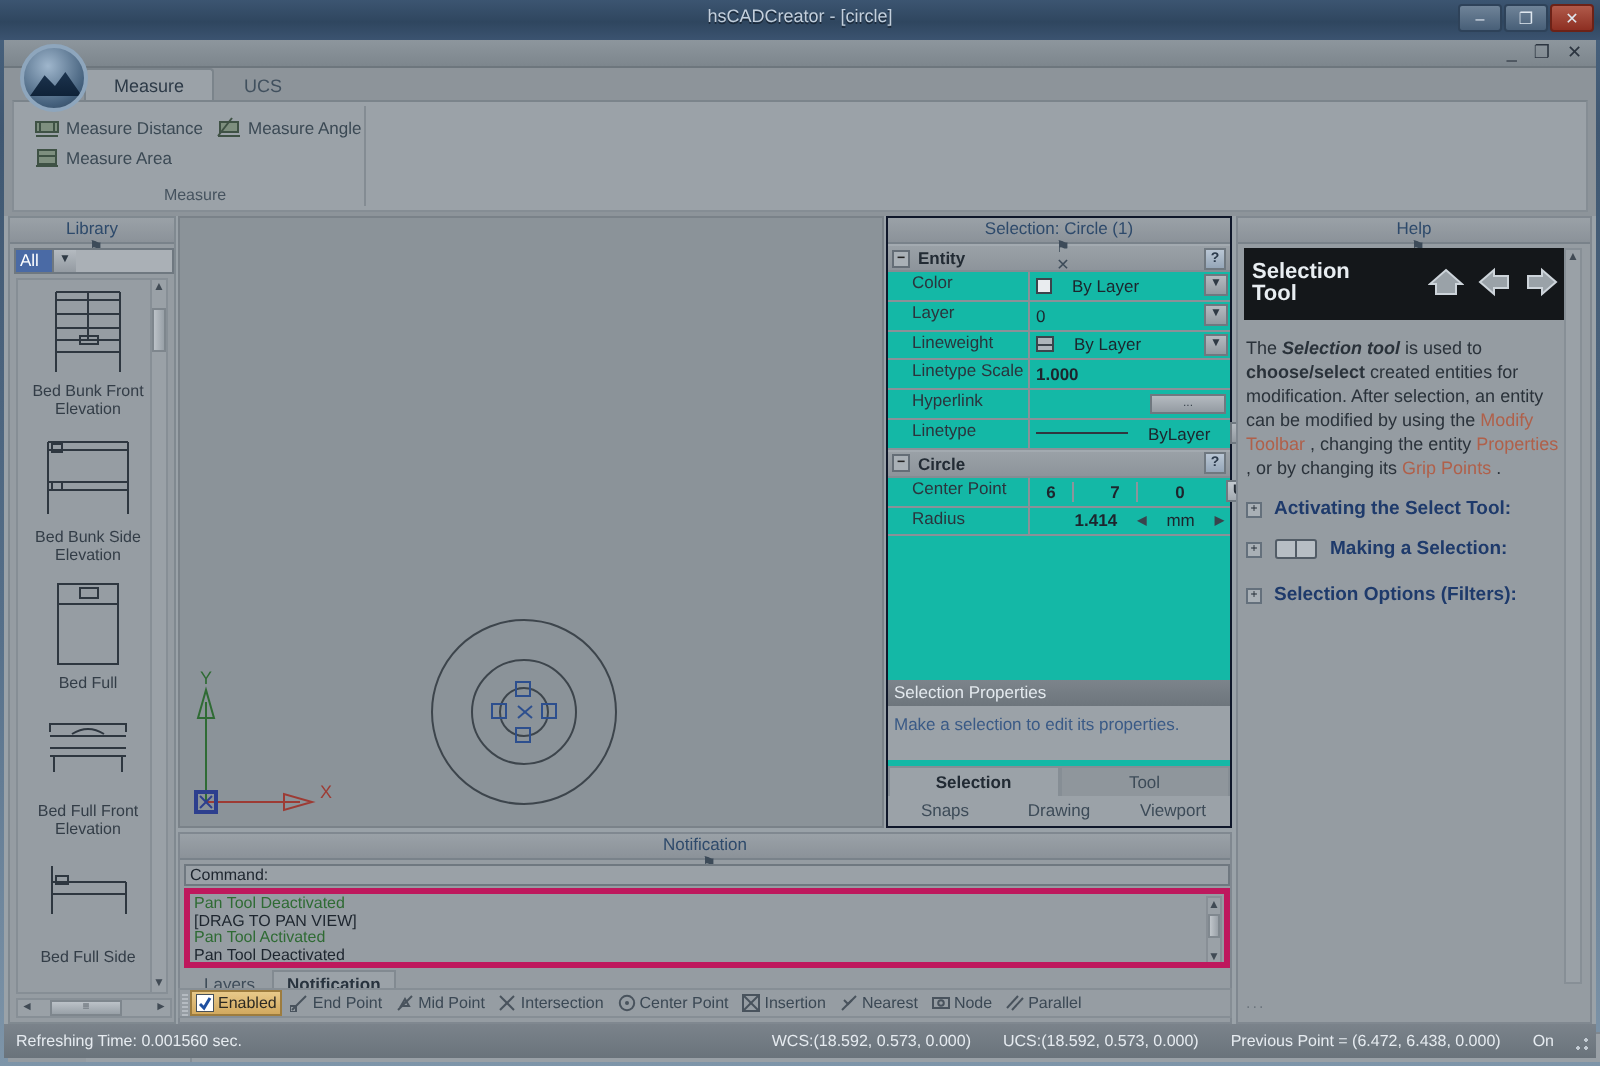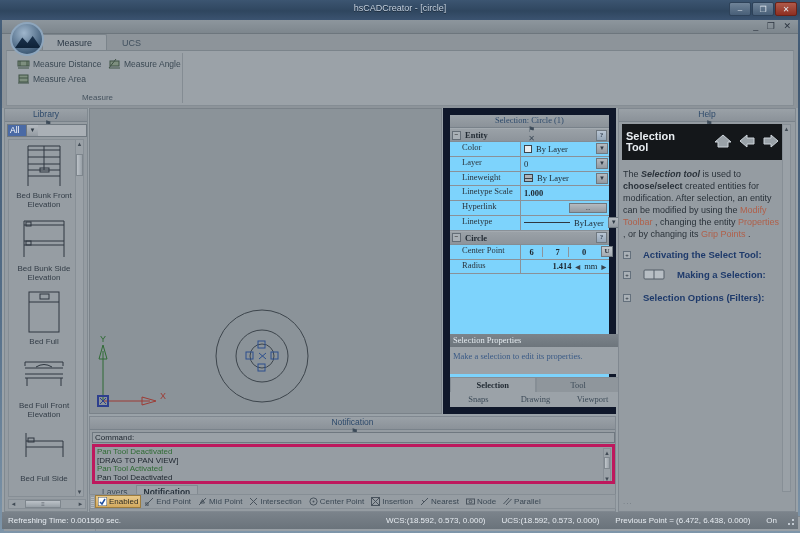--- a/index.html
+++ b/index.html
@@ -217,21 +217,21 @@
   }
   .snapitem.on {
     background: linear-gradient(180deg,#e8c98a,#d2a95f);
     border: 1px solid #9d7c3e; color: #2d2a22; font-weight: normal;
   }
   .sic { width: 9px; height: 9px; position: relative; flex: none; }
 
   
   .props {
     position: absolute; left: 441px; top: 88px; width: 173px; height: 306px;
-    background: #7dd3fc; border: 7px solid #0f172a; font-family: Liberation Serif, serif;
+    background: #14b8a6; border: 1px solid #0f172a;
   }
   .prow {
     display: flex; align-items: flex-start; height: 14.8px;
     border-bottom: 1px solid #8a9198; font-size: 8.5px; color: #2c3views;
   }
   .sect-row {
     display: flex; align-items: center; height: 14px;
     background: linear-gradient(180deg,#9aa1a7,#8d949b);
     border-bottom: 1px solid #848c93; border-top: 1px solid #a3aab0;
     font-size: 8.5px; font-weight: bold; color: #222b34; padding-left: 2px;
@@ -240,21 +240,21 @@
     width: 9px; height: 9px; border: 1px solid #646d76; background: #a9b0b6;
     font-size: 7px; line-height: 7px; text-align: center; color: #222; margin-right: 4px; flex: none;
   }
   .sect-help {
     margin-left: auto; margin-right: 2px; width: 11px; height: 11px;
     border: 1px solid #6f7880; background: linear-gradient(180deg,#b9c6d4,#95a6b8);
     font-size: 7px; line-height: 9px; text-align: center; color: #2b3a4b;
   }
   .plabel { width: 70px; padding-left: 12px; color: #2b343d; font-size: 8.5px; flex: none; }
   .pval {
-    flex: 1; display: flex; align-items: center; gap: 4px;
+    flex: 1; display: flex; align-items: center; gap: 10px;
     border-left: 1px solid #8a9198; padding-left: 3px; height: 100%;
     font-size: 8.5px; color: #1d252d;
   }
   .pdrop {
     width: 12px; height: 11px; margin-left: auto; margin-right: 1px; flex: none;
     border: 1px solid #6f7880; background: linear-gradient(180deg,#b4bac0,#939aa1);
     font-size: 6px; text-align: center; line-height: 9px; color: #2f3a45;
   }
   .swatch { width: 8px; height: 8px; border: 1px solid #3c444c; background: #e9ecef; flex: none; }
   .lwicon { width: 9px; height: 8px; border: 1px solid #3c444c; position: relative; flex: none; background:#aeb5bb;}
@@ -302,21 +302,21 @@
   .help-banner .htitle {
     color: #e8edf1; font-size: 11px; font-weight: bold; line-height: 11px; width: 70px;
   }
   .help-navs { margin-left: auto; display: flex; gap: 6px; align-items: center; }
   .help-body {
     position: absolute; left: 3px; top: 53px; width: 162px; height: 330px;
     font-size: 9px; color: #2a323a; line-height: 12px; padding: 6px 2px 0 1px;
     overflow: hidden;
   }
   .hlink { color: #b0604a; }
-  .help-sec { margin-top: 9px; display: flex; align-items: flex-start; gap: 12px; }
+  .help-sec { margin-top: 9px; display: flex; align-items: flex-start; gap: 6px; }
   .hexp {
     width: 8px; height: 8px; border: 1px solid #64707c; background: #a9b0b6;
     font-size: 6px; line-height: 6px; text-align: center; color: #1e2731; flex: none; margin-top: 2px;
   }
   .hsec-label { color: #1e3a6b; font-weight: bold; font-size: 9.5px; line-height: 11px; }
   .help-scroll {
     position: absolute; right: 4px; top: 15px; width: 9px; height: 368px;
     background: #9aa1a7; border: 1px solid #878f96;
   }
   .help-dots { position: absolute; left: 4px; bottom: 5px; font-size: 8px; color: #6d767e; letter-spacing: 1px; }

